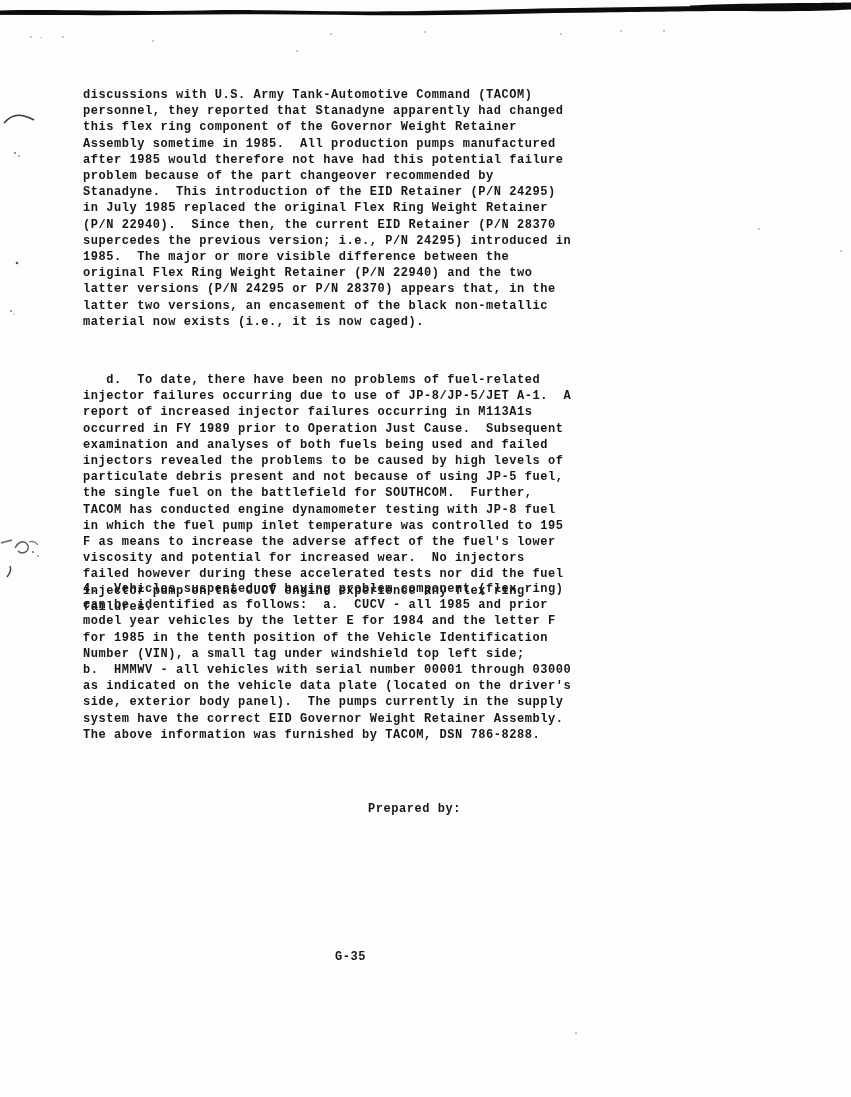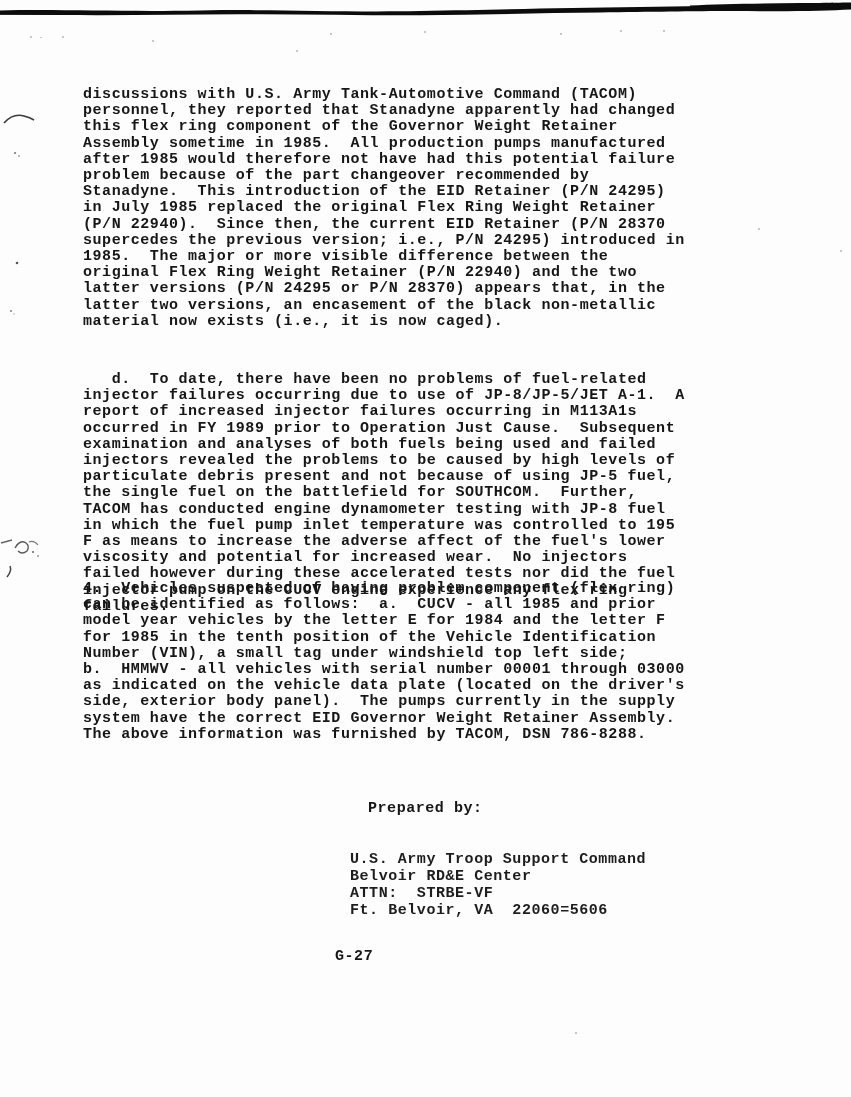--- a/index.html
+++ b/index.html
@@ -7,21 +7,21 @@
     position:relative;
     width:851px; height:1097px;
     background:#fdfdfd;
     overflow:hidden;
     font-family:"Liberation Mono", monospace;
   }
   .typed {
     position:absolute;
     margin:0;
     font-family:"Liberation Mono", monospace;
-    font-size:15px;
+    font-size:12px;
     line-height:16.2px;
     letter-spacing:0.55px;
     font-weight:bold;
     color:#161616;
     white-space:pre;
   }
   .typed.address { line-height:17px; color:#1d1d1d; }
   .artifact-svg { position:absolute; top:0; left:0; pointer-events:none; }
   .speck { position:absolute; background:#9a9a9a; opacity:.55; }
 </style>
@@ -109,20 +109,16 @@
 for 1985 in the tenth position of the Vehicle Identification
 Number (VIN), a small tag under windshield top left side;
 b.  HMMWV - all vehicles with serial number 00001 through 03000
 as indicated on the vehicle data plate (located on the driver's
 side, exterior body panel).  The pumps currently in the supply
 system have the correct EID Governor Weight Retainer Assembly.
 The above information was furnished by TACOM, DSN 786-8288.</pre>
 
   <pre class="typed" style="left:348px; top:801px;margin-left:20px;">Prepared by:</pre>
 
-  <pre class="typed address" style="left:350px; top:851px;">U.S. Army Troop Support Command
-Belvoir RD&amp;E Center
-ATTN:  STRBE-VF
-Ft. Belvoir, VA  22060=5606</pre>
 
-  <pre class="typed" style="left:335px; top:949px;">G-27</pre>
+  <pre class="typed" style="left:335px; top:949px;">G-35</pre>
 
 </div>
 
 </body></html>

